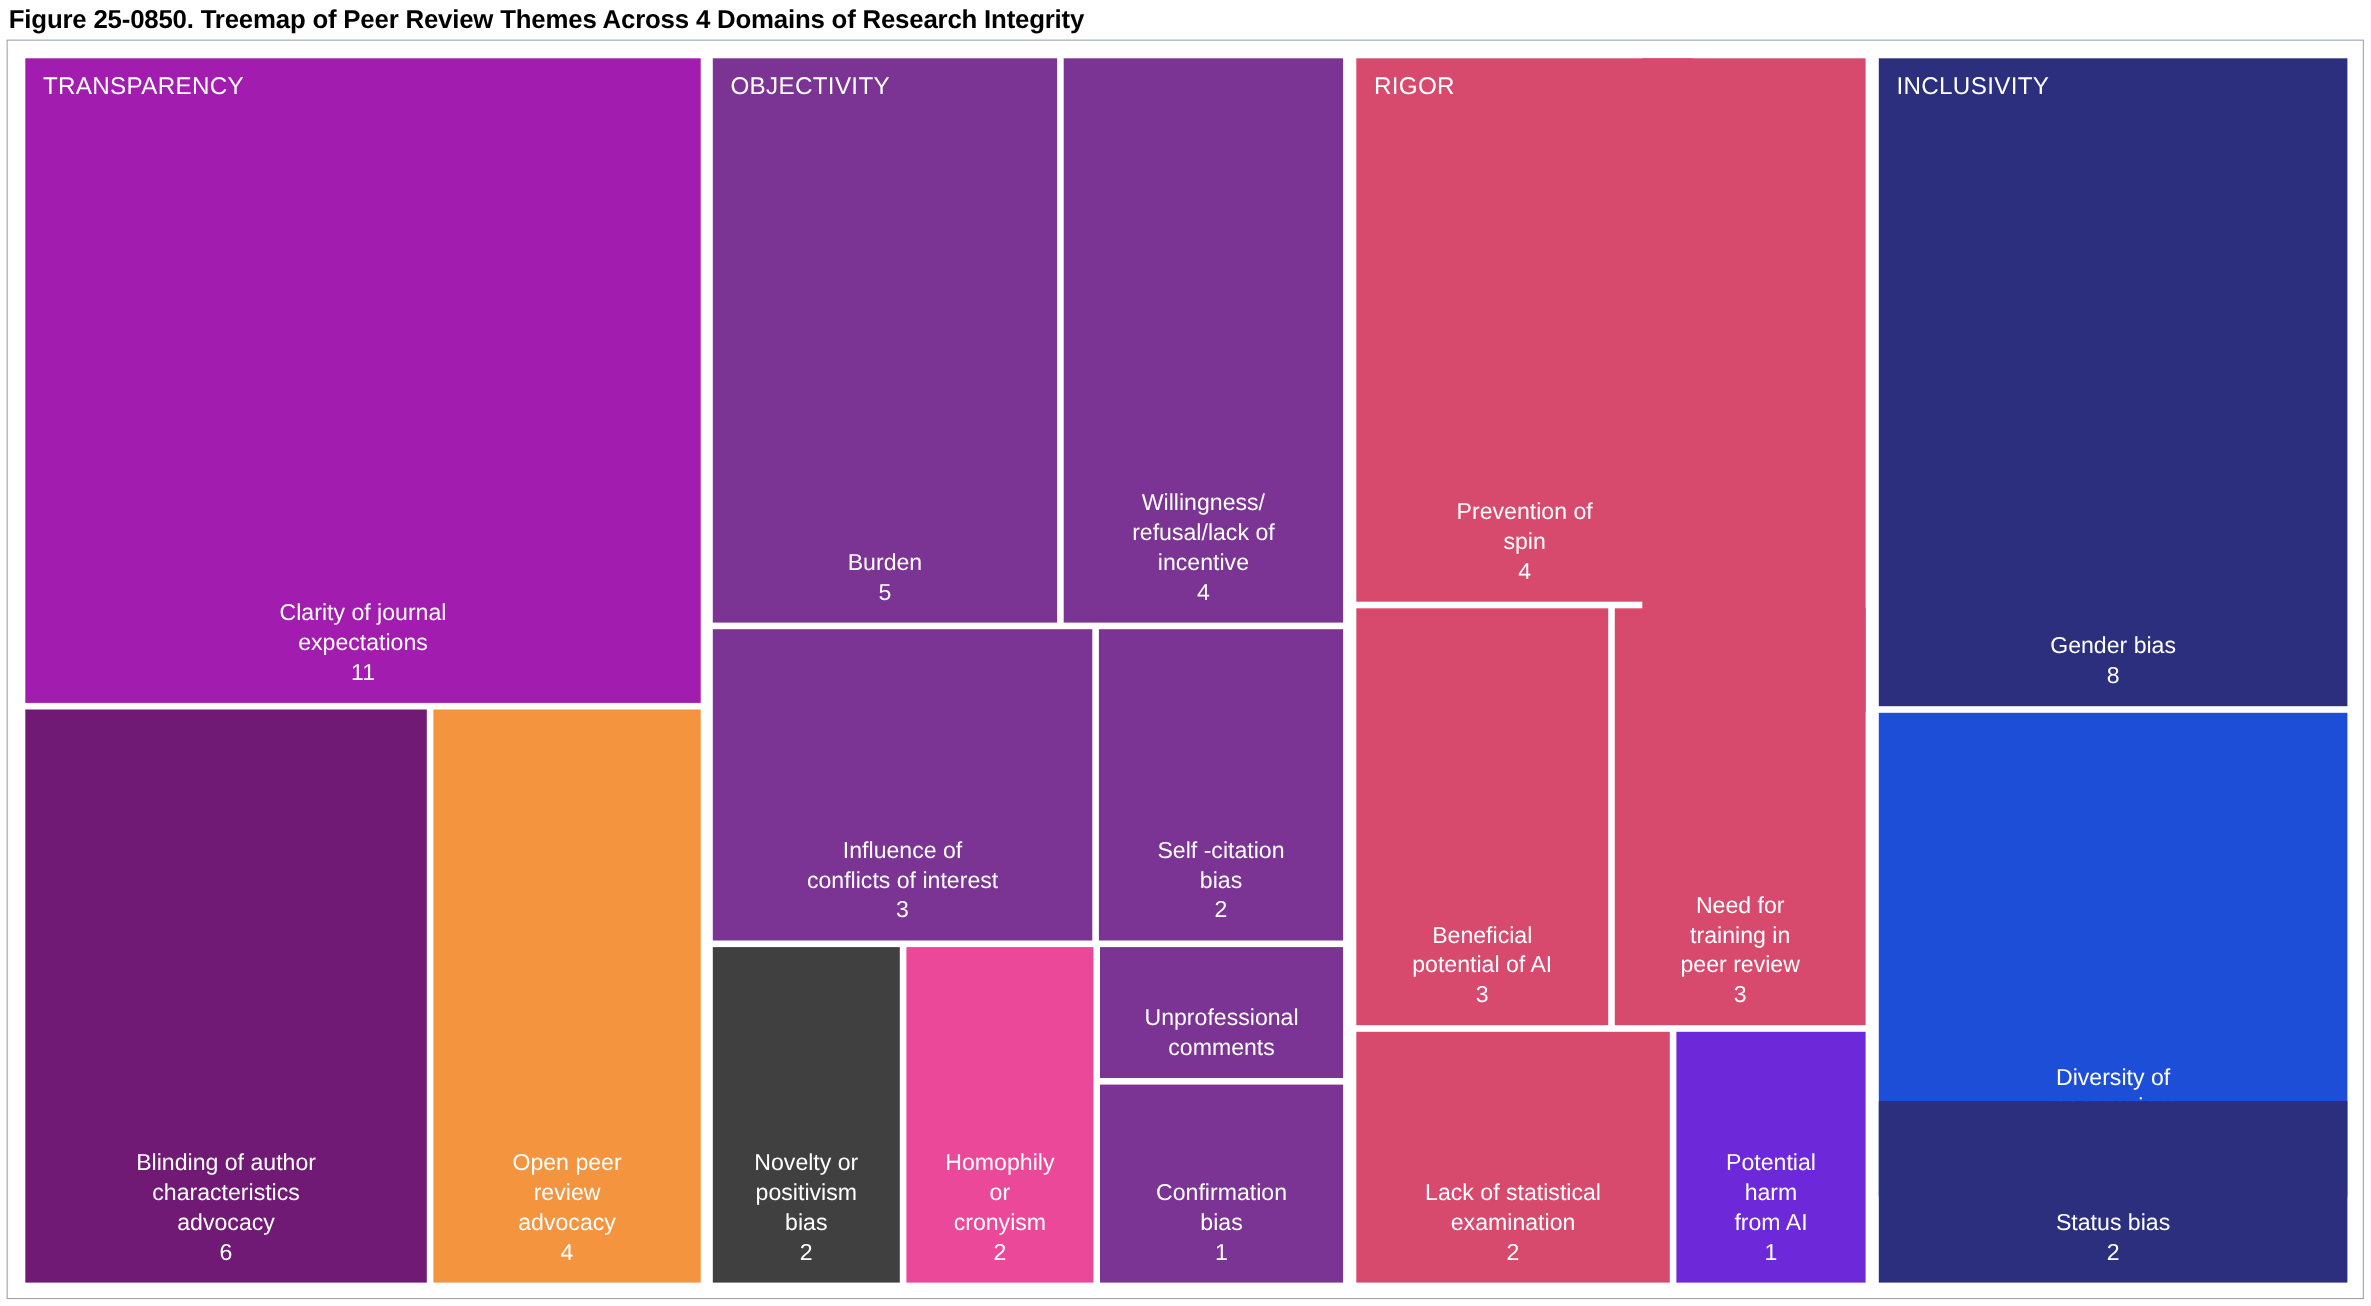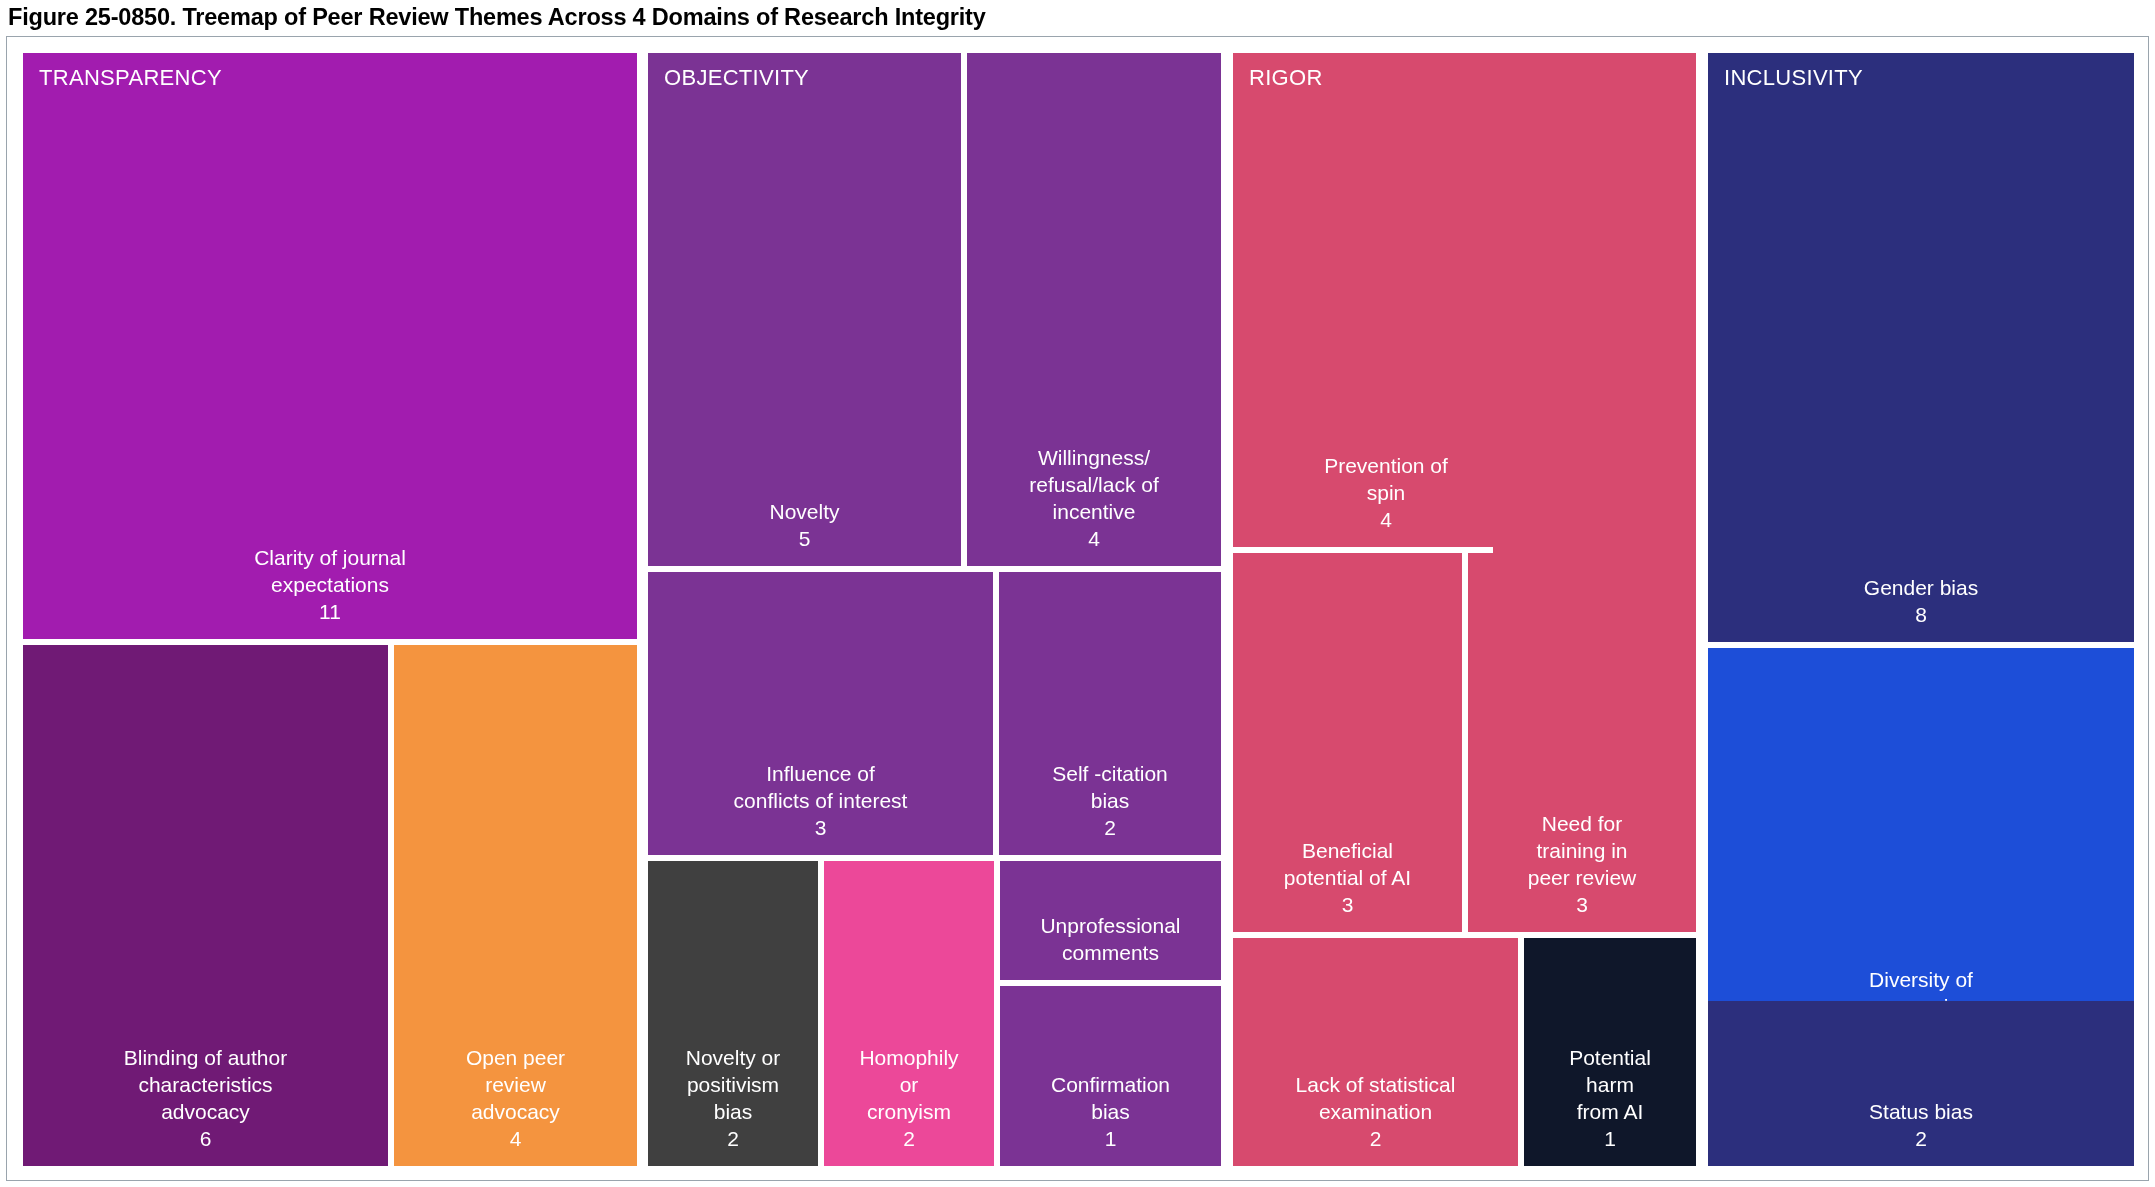--- a/index.html
+++ b/index.html
@@ -91,21 +91,21 @@
           <div class="tile-label"><span>Blinding of author
 characteristics
 advocacy</span><span class="val">6</span></div>
         </div>
         <div class="tile" style="left: 387px; top: 608px; width: 243px; height: 521px; background: rgb(244, 148, 63);">
           <div class="tile-label"><span>Open peer
 review
 advocacy</span><span class="val">4</span></div>
         </div>
         <div class="tile" style="left: 641px; top: 16px; width: 313px; height: 513px; background: rgb(123, 51, 148);">
-          <div class="tile-label"><span>Novelty</span><span class="val">5</span></div>
+          <div class="tile-label"><span>Burden</span><span class="val">5</span></div>
         </div>
         <div class="tile" style="left: 960px; top: 16px; width: 254px; height: 513px; background: rgb(123, 51, 148);">
           <div class="tile-label"><span>Willingness/
 refusal/lack of
 incentive</span><span class="val">4</span></div>
         </div>
         <div class="tile" style="left: 641px; top: 535px; width: 345px; height: 283px; background: rgb(123, 51, 148);">
           <div class="tile-label"><span>Influence of
 conflicts of interest</span><span class="val">3</span></div>
         </div>
@@ -145,21 +145,21 @@
         </div>
         <div class="tile" style="left: 1461px; top: 516px; width: 228px; height: 379px; background: rgb(215, 74, 110);">
           <div class="tile-label"><span>Need for
 training in
 peer review</span><span class="val">3</span></div>
         </div>
         <div class="tile" style="left: 1226px; top: 901px; width: 285px; height: 228px; background: rgb(215, 74, 110);">
           <div class="tile-label"><span>Lack of statistical
 examination</span><span class="val">2</span></div>
         </div>
-        <div class="tile" style="left: 1517px; top: 901px; width: 172px; height: 228px; background: #0f172a;">
+        <div class="tile" style="left: 1517px; top: 901px; width: 172px; height: 228px; background: #6d28d9;">
           <div class="tile-label"><span>Potential
 harm
 from AI</span><span class="val">1</span></div>
         </div>
         <div class="tile" style="left: 1701px; top: 16px; width: 426px; height: 589px; background: rgb(44, 47, 125);">
           <div class="tile-label"><span>Gender bias</span><span class="val">8</span></div>
         </div>
         <div class="tile" style="left: 1701px; top: 611px; width: 426px; height: 440px; background: #1d4ed8;">
           <div class="tile-label"><span>Diversity of
 peer review

